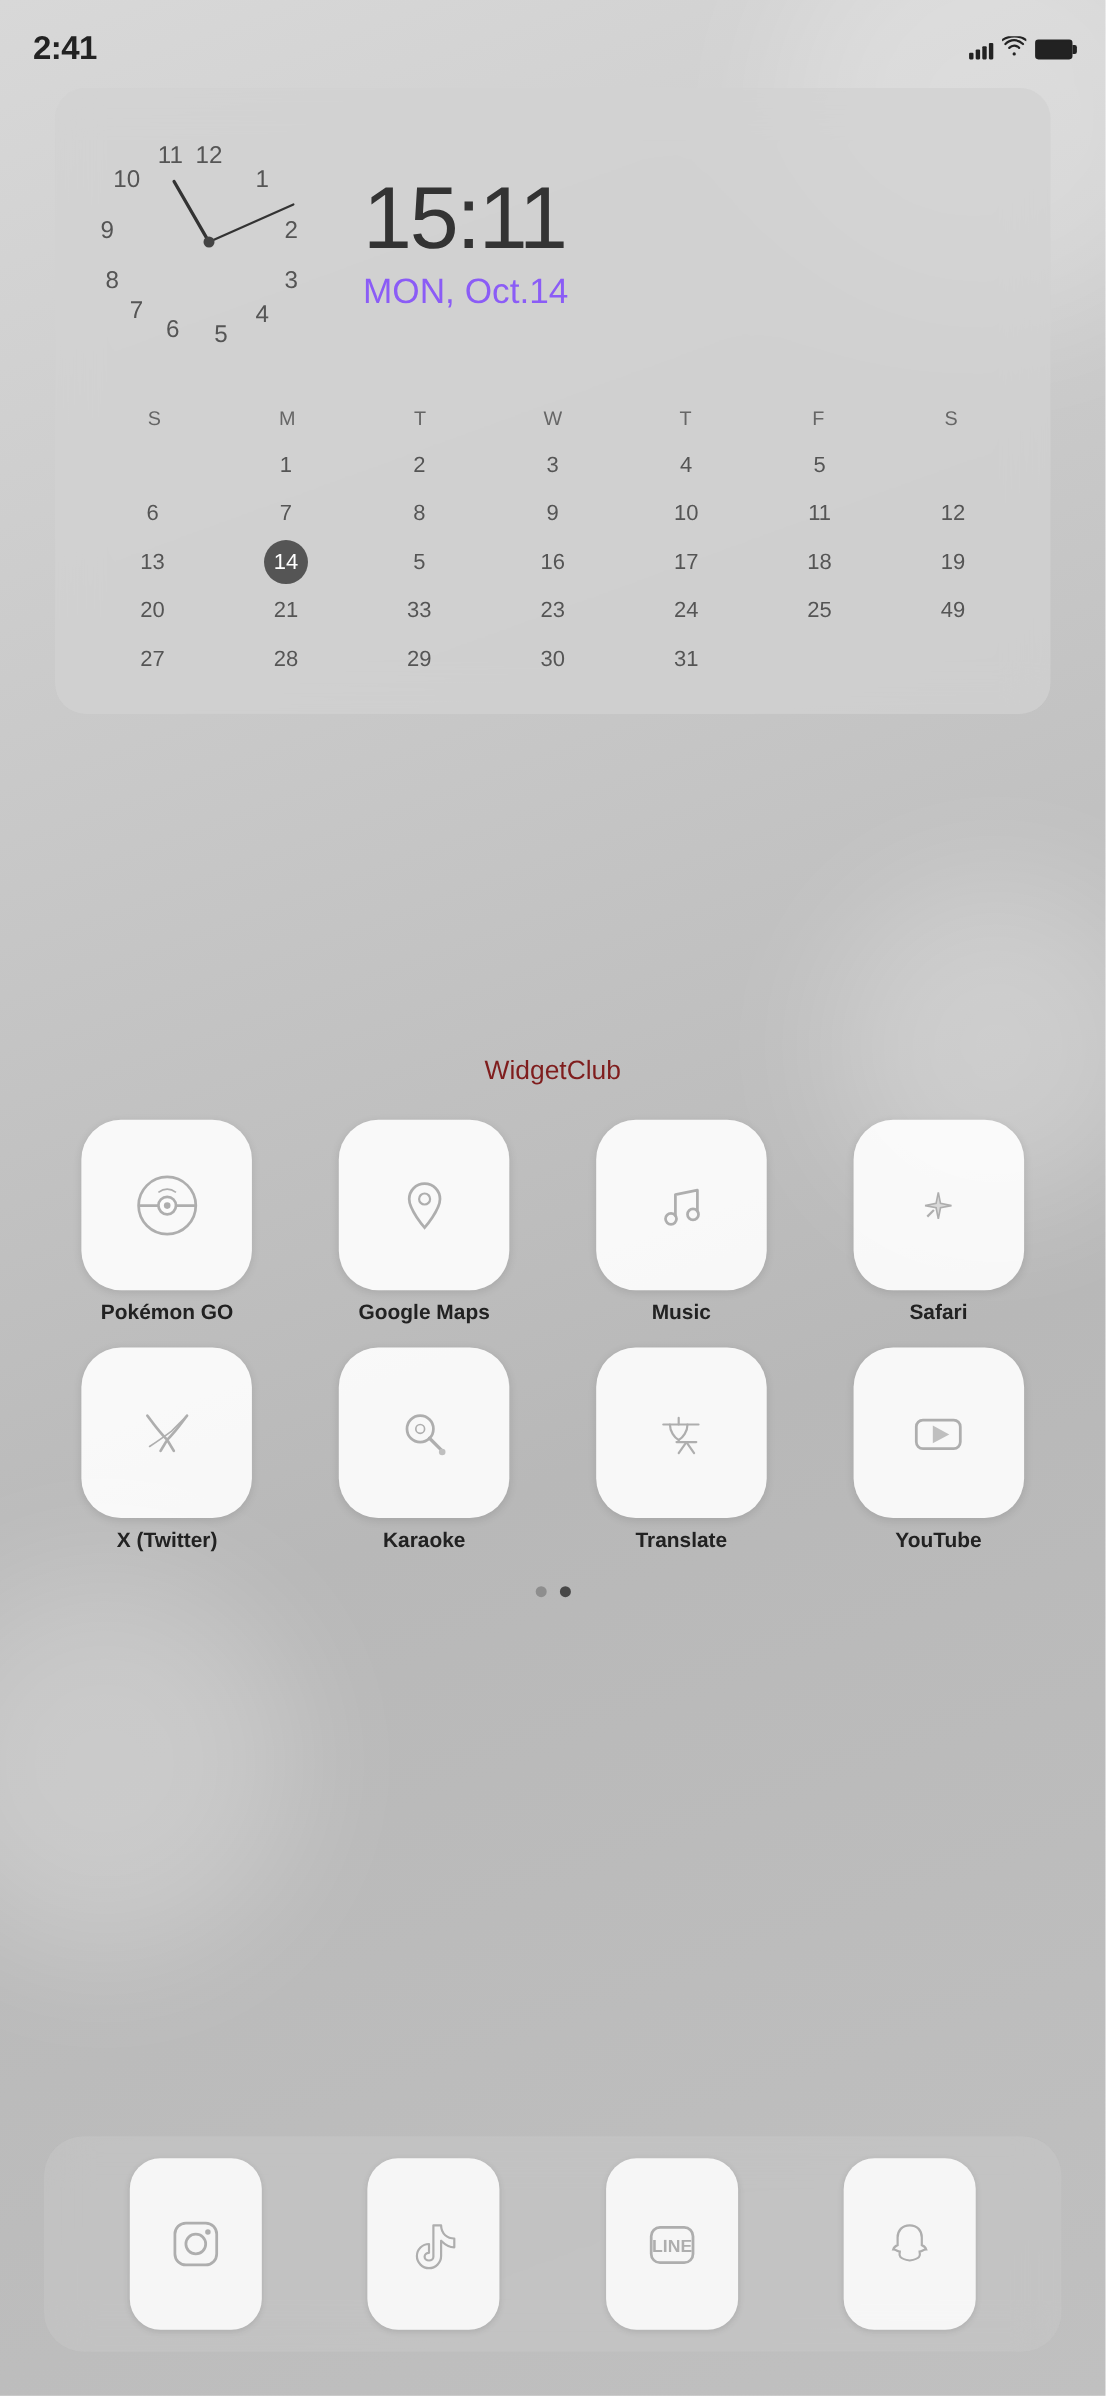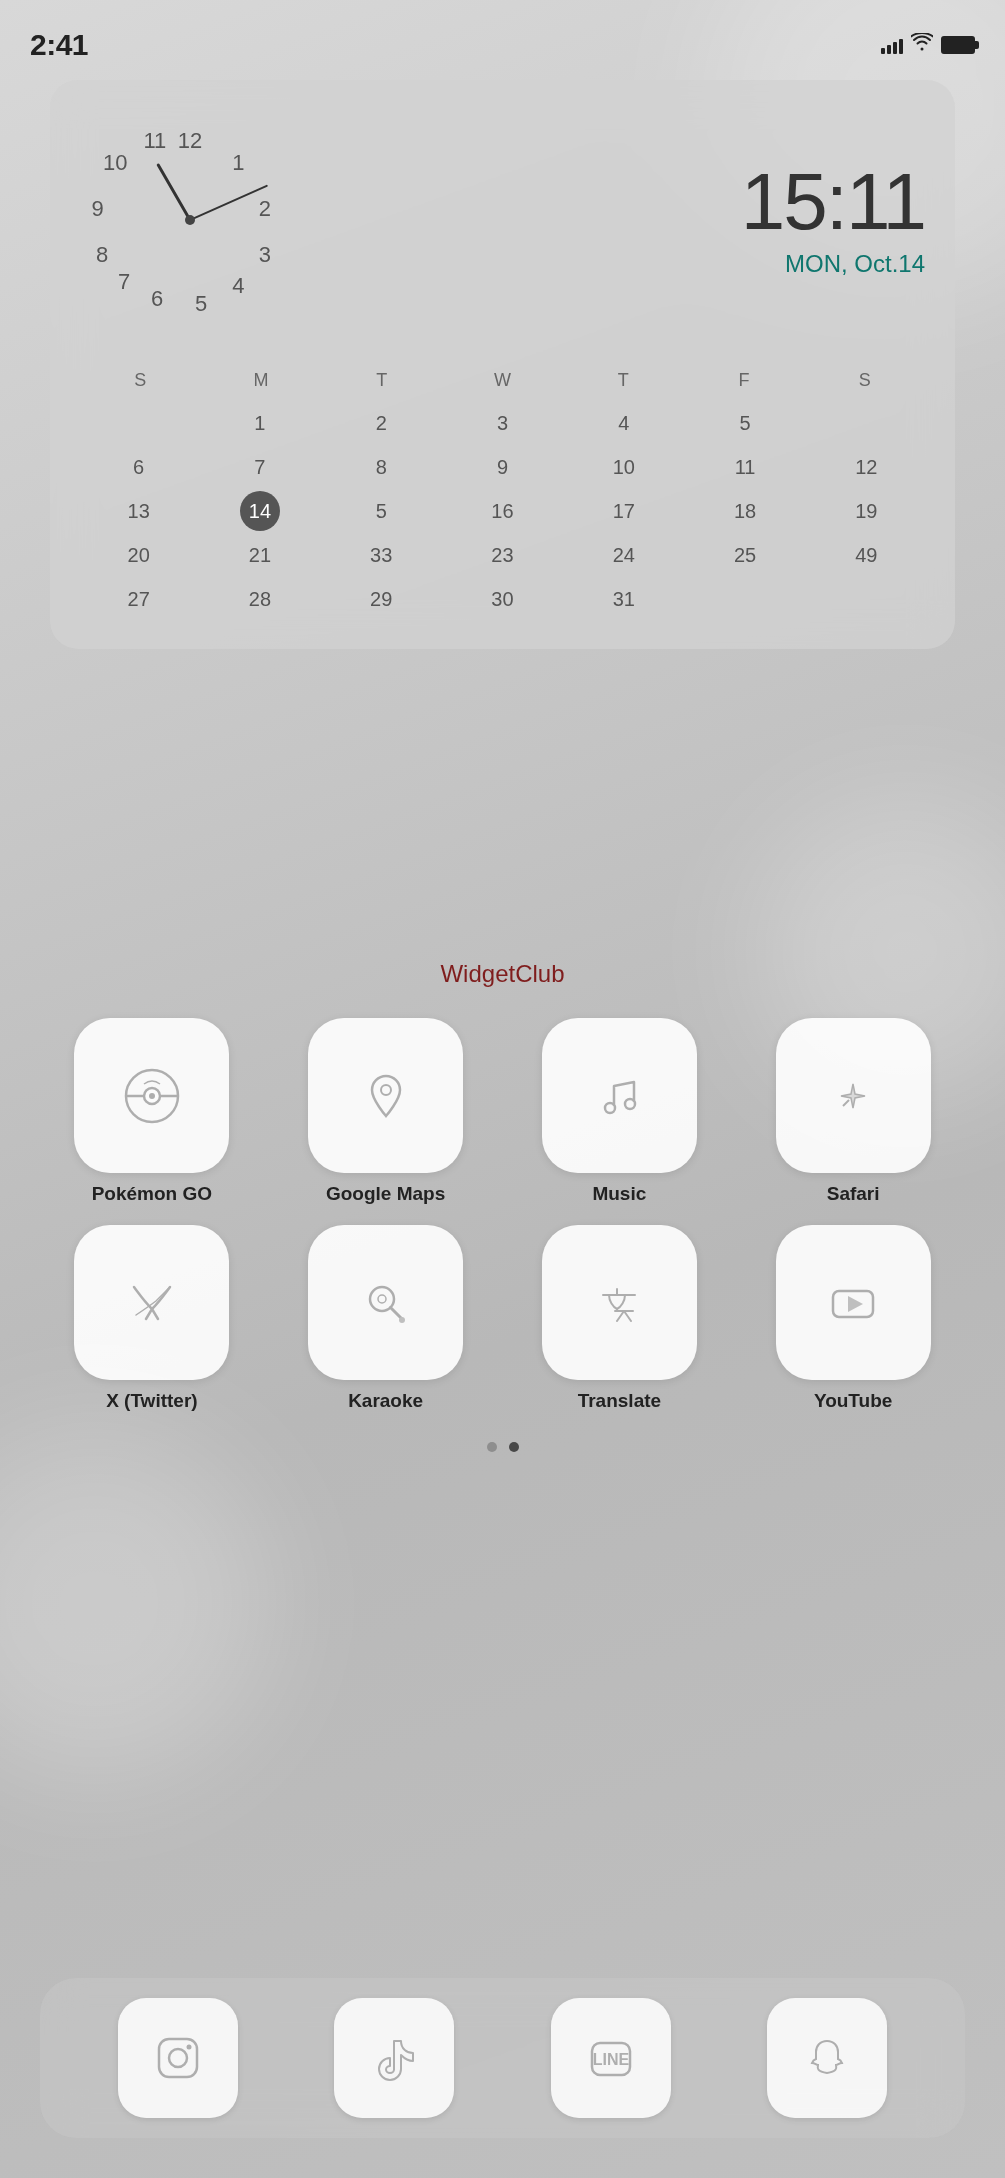--- a/index.html
+++ b/index.html
@@ -150,32 +150,32 @@
       bottom: 50%;
       left: 50%;
       transform-origin: bottom center;
       transform: translateX(-50%) rotate(66deg);
       height: 85px;
     }
 
     
     .digital-time-section {
       flex: 1;
-      text-align: right;
+      text-align: left;
     }
     .digital-time {
       font-size: 80px;
       font-weight: 200;
       color: #333;
       letter-spacing: -2px;
       line-height: 1;
     }
     .digital-date {
-      font-size: 24px;
-      color: #0f766e;
+      font-size: 32px;
+      color: #8b5cf6;
       font-weight: 300;
       margin-top: 8px;
     }
 
     
     .calendar-grid {
       width: 100%;
     }
     .calendar-header {
       display: grid;
@@ -298,21 +298,21 @@
       border-radius: 36px;
       padding: 20px 30px;
       display: flex;
       justify-content: space-around;
       align-items: center;
       backdrop-filter: blur(20px);
     }
 
     .dock-icon {
       width: 120px;
-      height: 120px;
+      height: 156px;
       background: rgba(255,255,255,0.85);
       border-radius: 28px;
       display: flex;
       align-items: center;
       justify-content: center;
       box-shadow: 0 2px 6px rgba(0,0,0,0.1);
       cursor: pointer;
     }
     .dock-icon svg {
       width: 50px;

